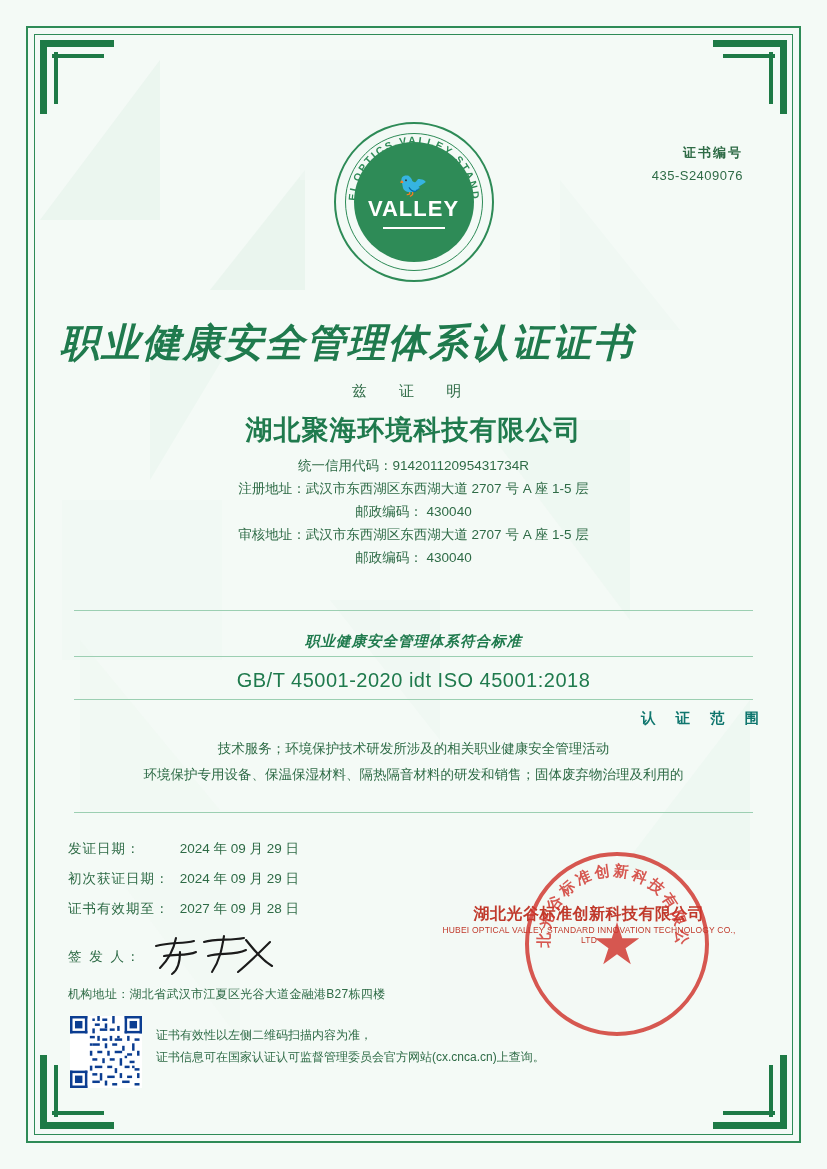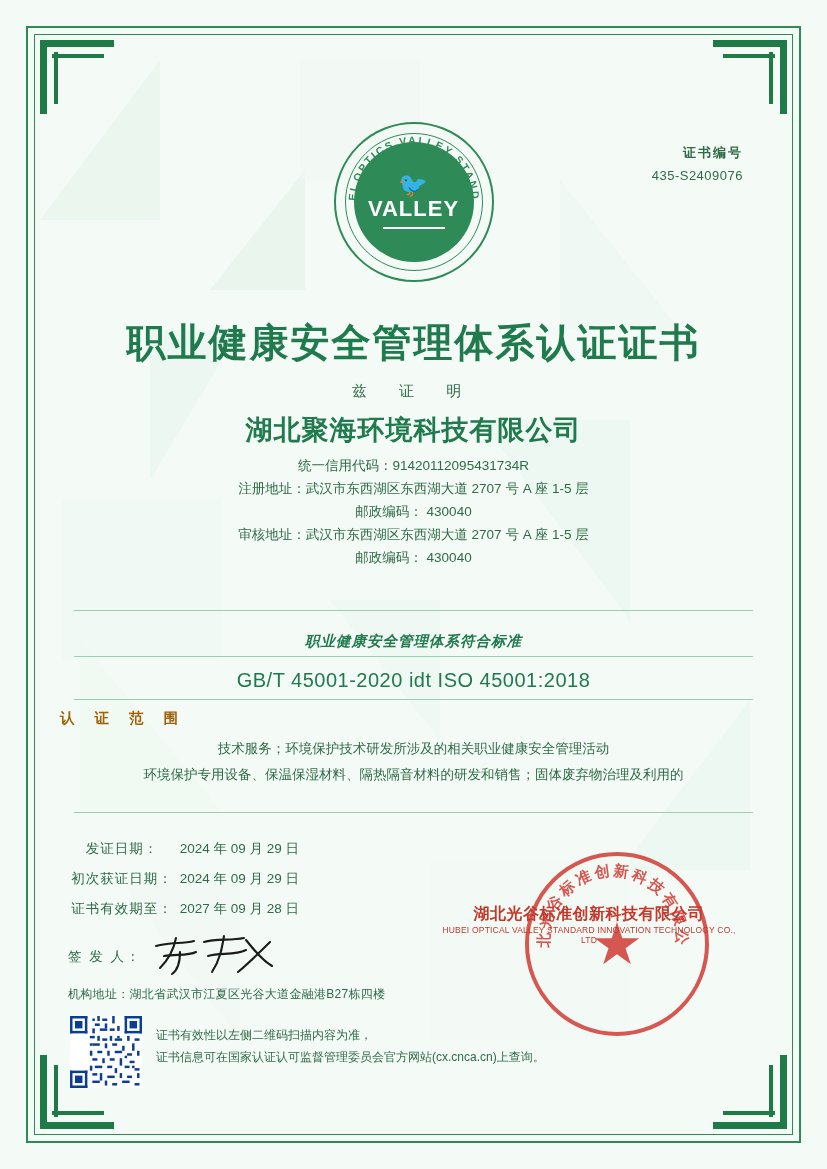--- a/index.html
+++ b/index.html
@@ -52,37 +52,37 @@
   .logo-core .bar{width:62px;height:2px;background:#fff;margin-top:5px;}
   .ring-text{position:absolute;inset:0;}
 
   
   .cert-no{position:absolute;right:24px;top:100px;text-align:right;color:#2e6b46;}
   .cert-no .lbl{font-size:13px;font-weight:bold;letter-spacing:2px;}
   .cert-no .val{font-size:13px;margin-top:6px;letter-spacing:.5px;}
 
   h1.title{
     position:absolute;left:0;right:0;top:272px;margin:0;
-    text-align:center;font-size:39px;font-weight:bold;letter-spacing:2px;color:#1f7a4d;
+    text-align:left;font-size:39px;font-weight:bold;letter-spacing:2px;color:#1f7a4d;font-style:italic;
   }
   .hereby{position:absolute;left:0;right:0;top:338px;text-align:center;font-size:15px;letter-spacing:14px;color:#2e6b46;}
   .company{position:absolute;left:0;right:0;top:368px;text-align:center;font-size:27px;font-weight:bold;color:#1f7a4d;letter-spacing:1px;}
   .info{position:absolute;left:0;right:0;top:410px;text-align:center;font-size:13.5px;line-height:23px;color:#2e6b46;}
   .info div{white-space:nowrap;}
 
   .sep{position:absolute;height:1px;background:#9ccfb2;}
 
   .std-title{position:absolute;left:0;right:0;top:588px;text-align:center;font-size:14.5px;font-weight:bold;color:#1f7a4d;letter-spacing:1px;font-style:italic;}
   .std-value{position:absolute;left:0;right:0;top:625px;text-align:center;font-size:20px;color:#1f7a4d;letter-spacing:.5px;}
-  .scope-title{position:absolute;left:0;right:0;top:665px;text-align:left;font-size:14.5px;font-weight:bold;letter-spacing:8px;color:#a16207;}
+  .scope-title{position:absolute;left:0;right:0;top:665px;text-align:right;font-size:14.5px;font-weight:bold;letter-spacing:8px;color:#0f766e;}
   .scope-text{position:absolute;left:14px;right:14px;top:692px;text-align:center;font-size:13.5px;line-height:26px;color:#2e6b46;}
 
   .dates{position:absolute;left:8px;top:790px;font-size:13.5px;line-height:30px;color:#2e6b46;}
   .dates .row{white-space:nowrap;}
-  .dates .lbl{display:inline-block;width:108px;letter-spacing:1px;text-align:center;}
+  .dates .lbl{display:inline-block;width:108px;letter-spacing:1px;}
   .sign-row{position:absolute;left:8px;top:888px;font-size:13.5px;color:#2e6b46;}
   .sign-lbl{display:inline-block;width:78px;letter-spacing:2px;vertical-align:middle;}
   .sign-img{display:inline-block;vertical-align:middle;}
   .org-addr{position:absolute;left:8px;top:942px;font-size:12px;color:#2e6b46;letter-spacing:.3px;}
 
   .issuer{position:absolute;right:28px;top:860px;width:300px;text-align:center;}
   .issuer .cn{font-size:16px;font-weight:bold;color:#c0392b;letter-spacing:.5px;}
   .issuer .en{font-size:8.5px;color:#c0392b;letter-spacing:.2px;}
 
   .stamp{

